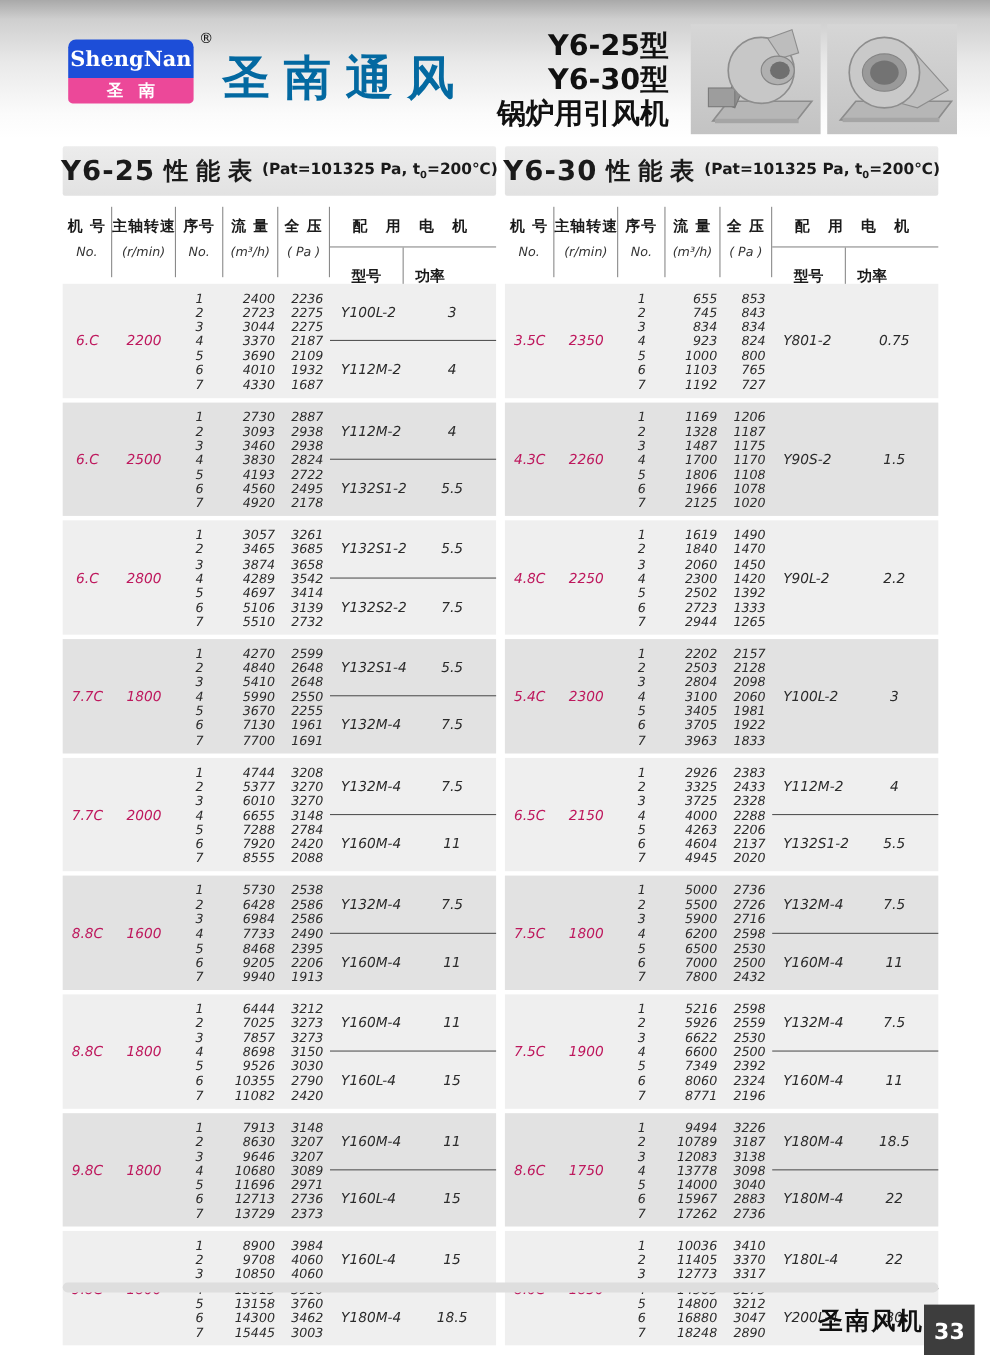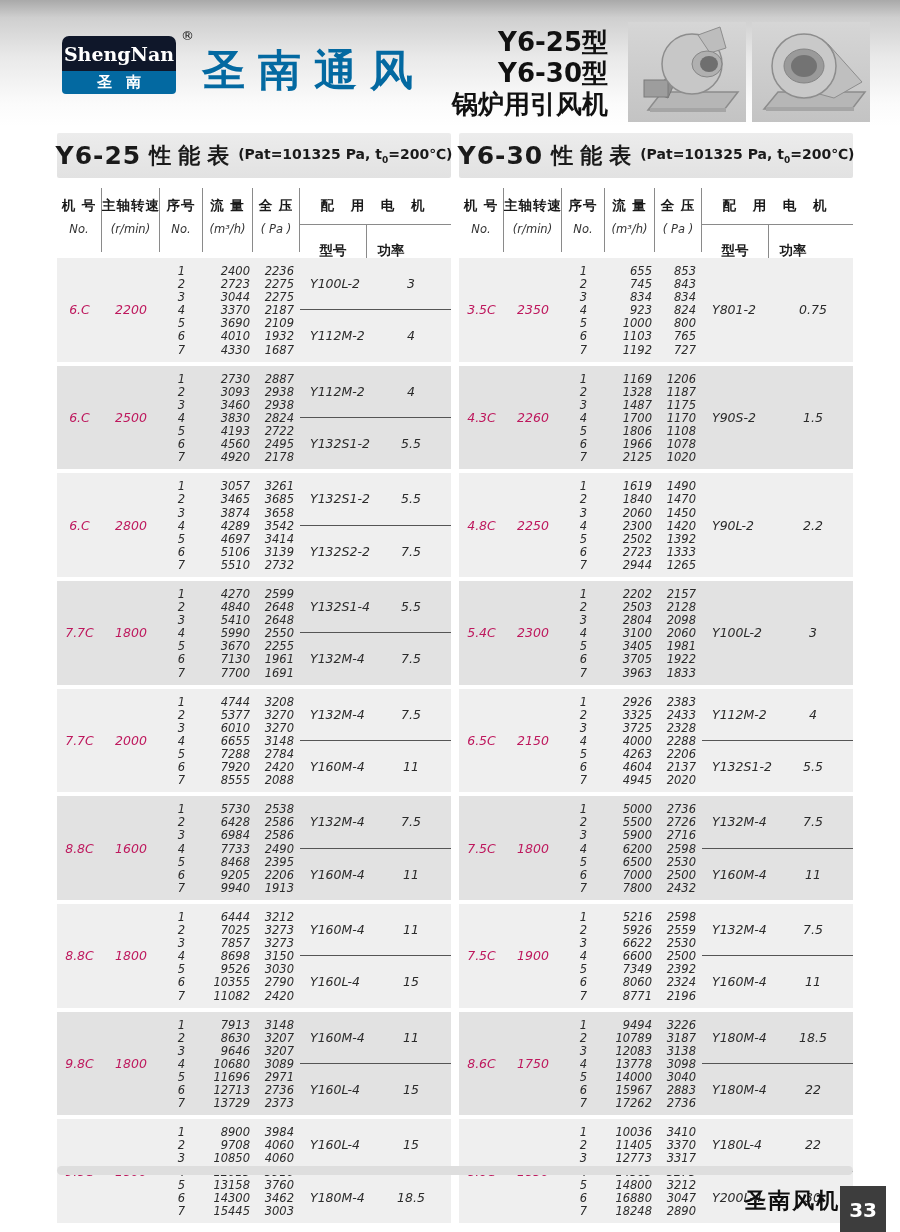--- a/index.html
+++ b/index.html
@@ -8,26 +8,26 @@
     position:relative; width:900px; height:1232px; margin:0 auto;
     background:#fff; font-family:"DejaVu Sans", sans-serif; color:#1a1a1a; overflow:hidden;
   }
   .top-gradient {
     position:absolute; top:0; left:0; width:900px; height:126px;
     background:linear-gradient(180deg,#a9a9a9 0%,#cfcfcf 14%,#e9e9e9 45%,#fbfbfb 82%,#ffffff 100%);
   }
   
   .logo { position:absolute; left:62px; top:36px; width:114px; height:58px; }
   .logo-top {
-    background:#0f172a; color:#fff; height:35px; border-radius:7px 7px 0 0;
+    background:#1d4ed8; color:#fff; height:35px; border-radius:7px 7px 0 0;
     font-family:"DejaVu Serif", serif; font-weight:bold; font-size:19px;
     display:flex; align-items:center; justify-content:center;
   }
   .logo-bottom {
-    background:#0369a1; color:#fff; height:23px; border-radius:0 0 4px 4px;
+    background:#ec4899; color:#fff; height:23px; border-radius:0 0 4px 4px;
     font-weight:bold; font-size:15px; letter-spacing:14px; padding-left:14px;
     display:flex; align-items:center; justify-content:center;
   }
   .reg-mark { position:absolute; left:181px; top:28px; font-size:13px; color:#111; }
   .brand-title {
     position:absolute; left:202px; top:42px; font-size:43px; font-weight:bold;
     letter-spacing:13px; color:#0369a1;
   }
   .model-lines {
     position:absolute; right:292px; top:27px; text-align:right;

